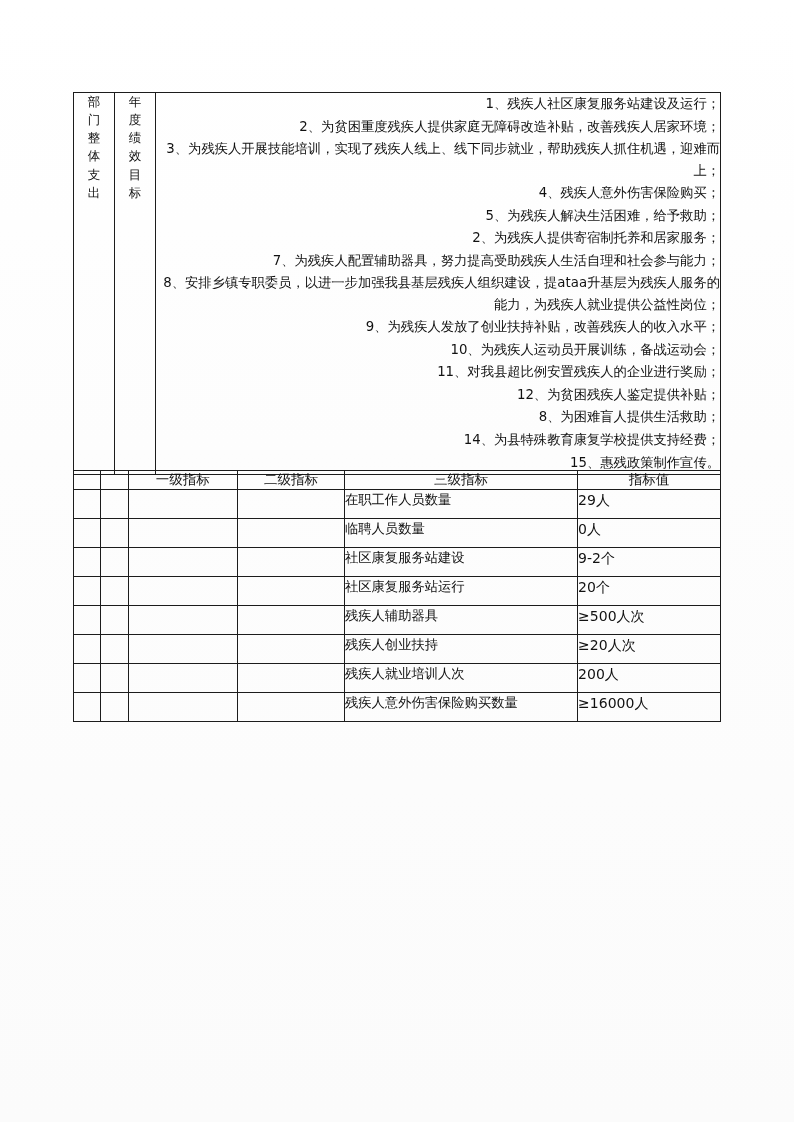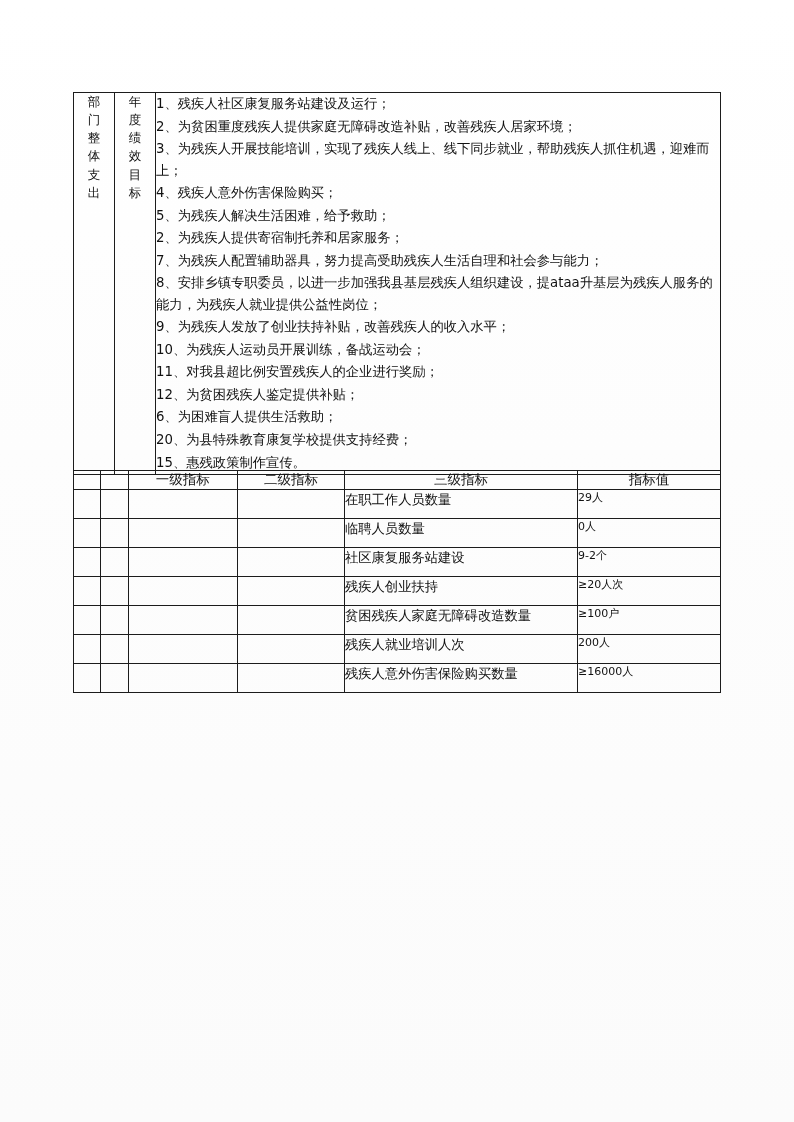--- a/index.html
+++ b/index.html
@@ -67,39 +67,40 @@
 
   .goal-cell {
     padding: 8px 10px 10px 10px;
     font-size: 13.3px;
     line-height: 1.62;
     color: #111;
   }
   .goal-cell p {
     margin: 0 0 1px 0;
     text-indent: 0;
+    text-align: right;
   }
 
   
   .idx-head {
     text-align: center;
     font-size: 13.5px;
     padding: 8px 0 7px 0;
   }
   .col-l3 { width: 222px; }
   .col-val { width: 136px; }
 
   .idx-name {
     font-size: 13.3px;
     line-height: 1.5;
     padding: 12px 6px 12px 9px;
     height: 28px;
   }
   .idx-val {
-    font-size: 11px;
+    font-size: 14px;
     line-height: 1.5;
     padding: 12px 6px 12px 8px;
     margin-left: 15px;
   }
 
   .blank-cell { }
 </style>
 </head>
 <body>
 
@@ -141,22 +142,22 @@
         <p>3、为残疾人开展技能培训，实现了残疾人线上、线下同步就业，帮助残疾人抓住机遇，迎难而上；</p>
         <p>4、残疾人意外伤害保险购买；</p>
         <p>5、为残疾人解决生活困难，给予救助；</p>
         <p>2、为残疾人提供寄宿制托养和居家服务；</p>
         <p>7、为残疾人配置辅助器具，努力提高受助残疾人生活自理和社会参与能力；</p>
         <p>8、安排乡镇专职委员，以进一步加强我县基层残疾人组织建设，提ataa升基层为残疾人服务的能力，为残疾人就业提供公益性岗位；</p>
         <p>9、为残疾人发放了创业扶持补贴，改善残疾人的收入水平；</p>
         <p>10、为残疾人运动员开展训练，备战运动会；</p>
         <p>11、对我县超比例安置残疾人的企业进行奖励；</p>
         <p>12、为贫困残疾人鉴定提供补贴；</p>
-        <p>6、为困难盲人提供生活救助；</p>
-        <p>20、为县特殊教育康复学校提供支持经费；</p>
+        <p>8、为困难盲人提供生活救助；</p>
+        <p>14、为县特殊教育康复学校提供支持经费；</p>
         <p>15、惠残政策制作宣传。</p>
       </td>
     </tr>
   </tbody>
     </table>
 
   <table class="doc-table" style="top:470px;border-radius:8px;">
     <colgroup>
       <col style="width:26px">
       <col style="width:26px">
@@ -198,36 +199,44 @@
       <td class="idx-name"></td>
       <td class="idx-name"></td>
       <td class="idx-name">社区康复服务站建设</td>
       <td class="idx-val">9-2个</td>
     </tr>
     <tr>
       <td class="blank-cell"></td>
       <td class="blank-cell"></td>
       <td class="idx-name"></td>
       <td class="idx-name"></td>
+      <td class="idx-name">社区康复服务站运行</td>
+      <td class="idx-val">20个</td>
+    </tr>
+    <tr>
+      <td class="blank-cell"></td>
+      <td class="blank-cell"></td>
+      <td class="idx-name"></td>
+      <td class="idx-name"></td>
+      <td class="idx-name">残疾人辅助器具</td>
+      <td class="idx-val">≥500人次</td>
+    </tr>
+    <tr>
+      <td class="blank-cell"></td>
+      <td class="blank-cell"></td>
+      <td class="idx-name"></td>
+      <td class="idx-name"></td>
       <td class="idx-name">残疾人创业扶持</td>
       <td class="idx-val">≥20人次</td>
     </tr>
     <tr>
       <td class="blank-cell"></td>
       <td class="blank-cell"></td>
       <td class="idx-name"></td>
       <td class="idx-name"></td>
-      <td class="idx-name">贫困残疾人家庭无障碍改造数量</td>
-      <td class="idx-val">≥100户</td>
-    </tr>
-    <tr>
-      <td class="blank-cell"></td>
-      <td class="blank-cell"></td>
-      <td class="idx-name"></td>
-      <td class="idx-name"></td>
       <td class="idx-name">残疾人就业培训人次</td>
       <td class="idx-val">200人</td>
     </tr>
     <tr>
       <td class="blank-cell"></td>
       <td class="blank-cell"></td>
       <td class="idx-name"></td>
       <td class="idx-name"></td>
       <td class="idx-name">残疾人意外伤害保险购买数量</td>
       <td class="idx-val">≥16000人</td>

